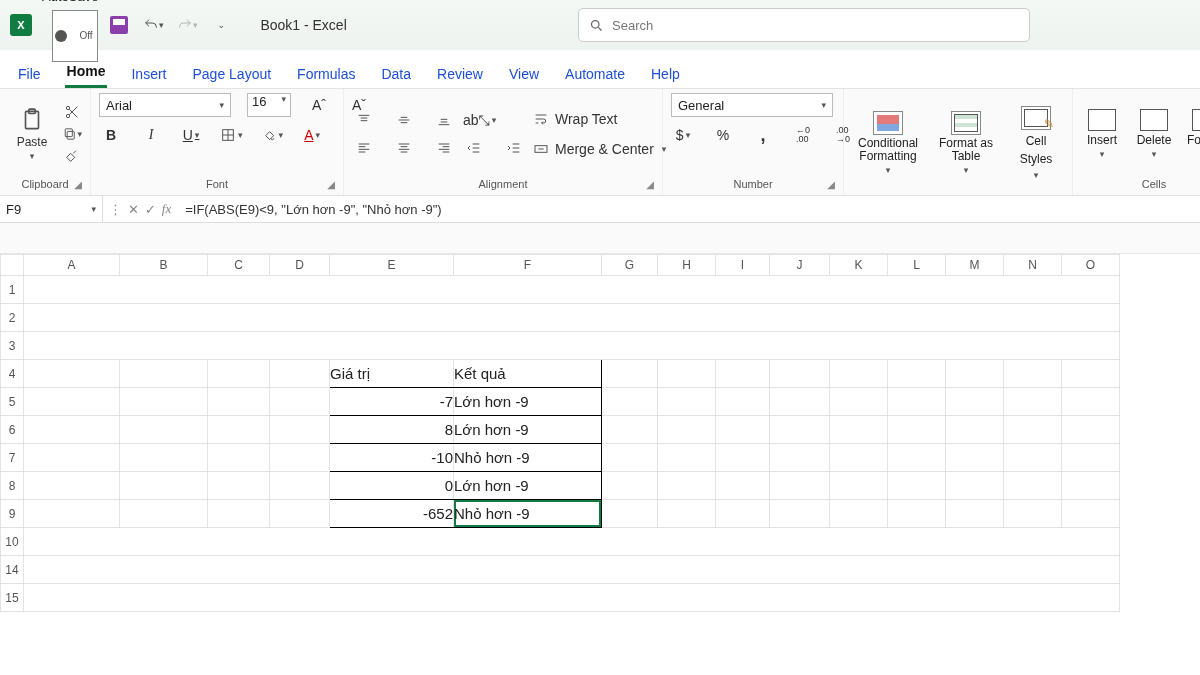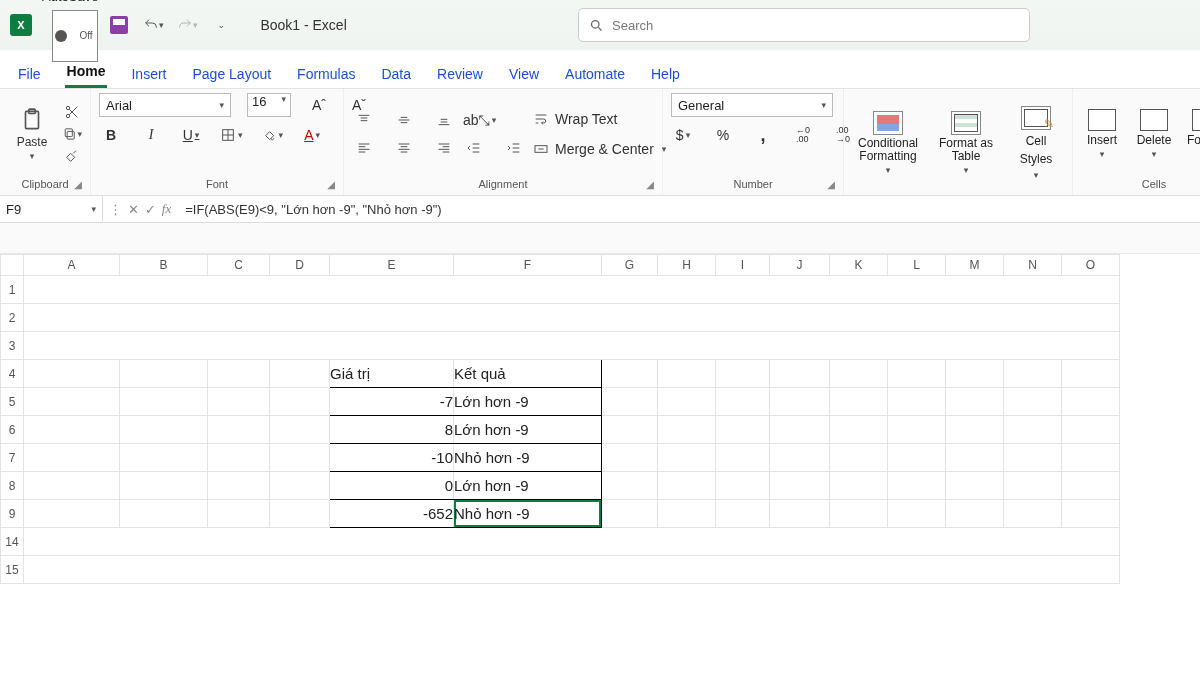--- a/index.html
+++ b/index.html
@@ -542,20 +542,24 @@
           <td class="cell"></td>
           <td class="cell"></td>
           <td class="cell"></td>
           <td class="cell"></td>
           <td class="cell"></td>
           <td class="cell"></td>
           <td class="cell"></td>
   </tr>
 
   <tr>
+          <th class="rowhdr">10</th>
+          <td class="cell" colspan="15"></td>
+        </tr>
+  <tr>
           <th class="rowhdr">14</th>
           <td class="cell" colspan="15"></td>
         </tr>
   <tr>
           <th class="rowhdr">15</th>
           <td class="cell" colspan="15"></td>
         </tr>
 
 </tbody>
     </table>

